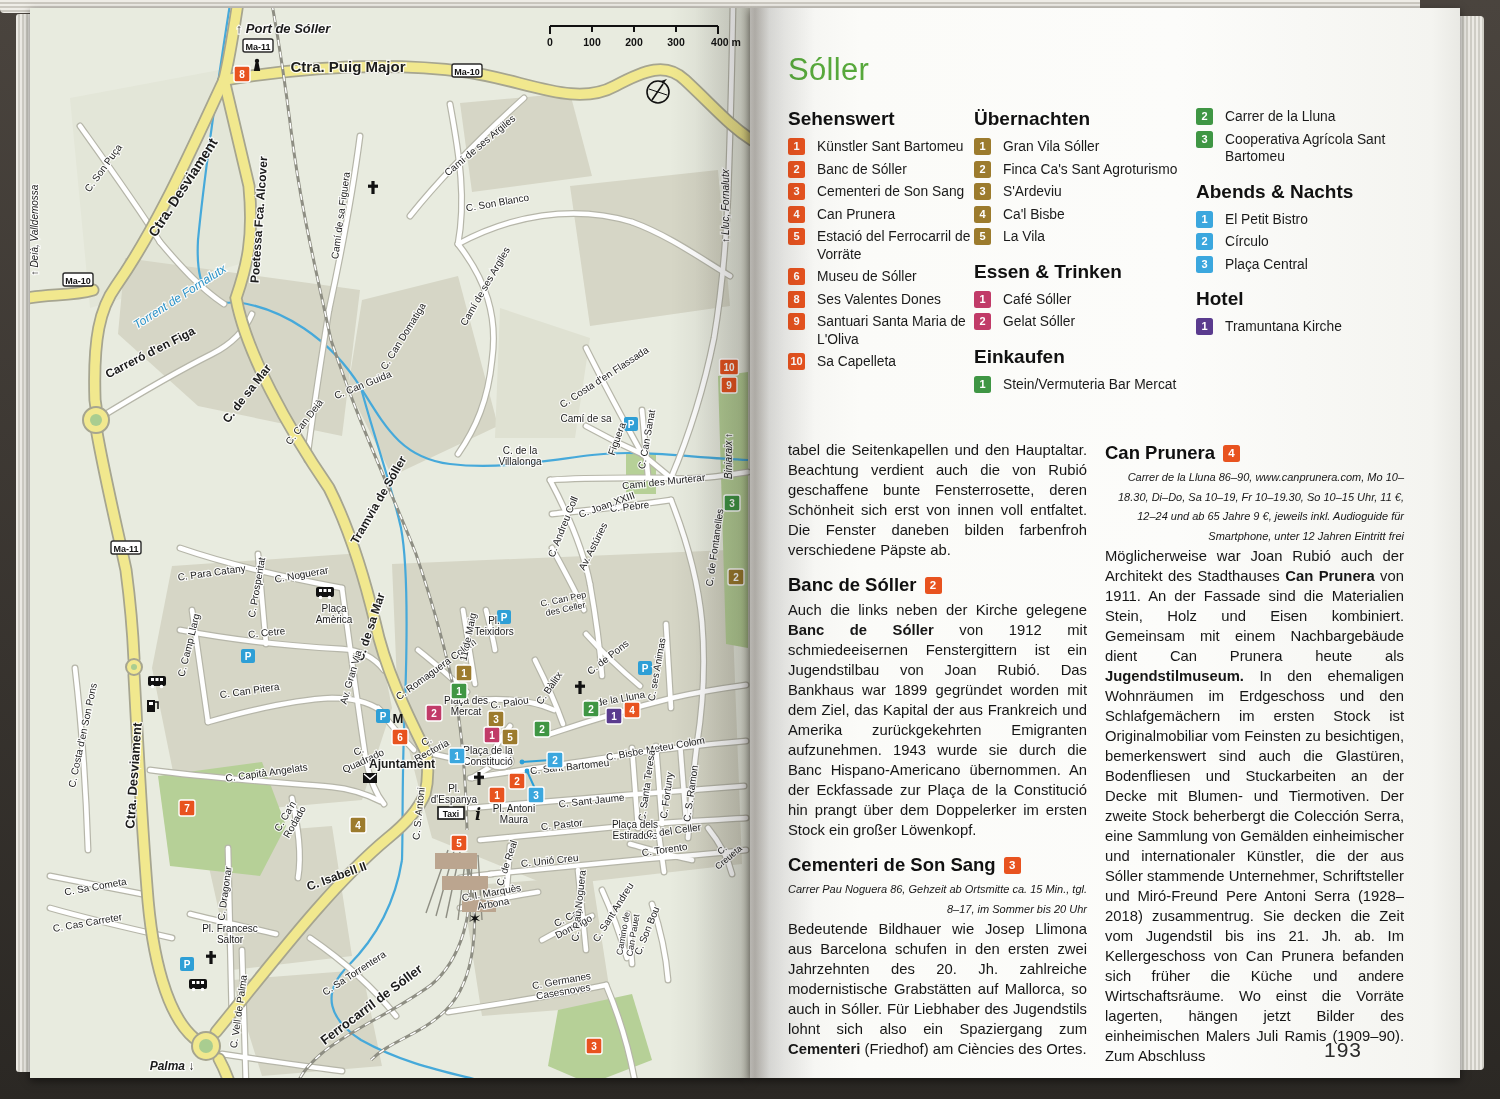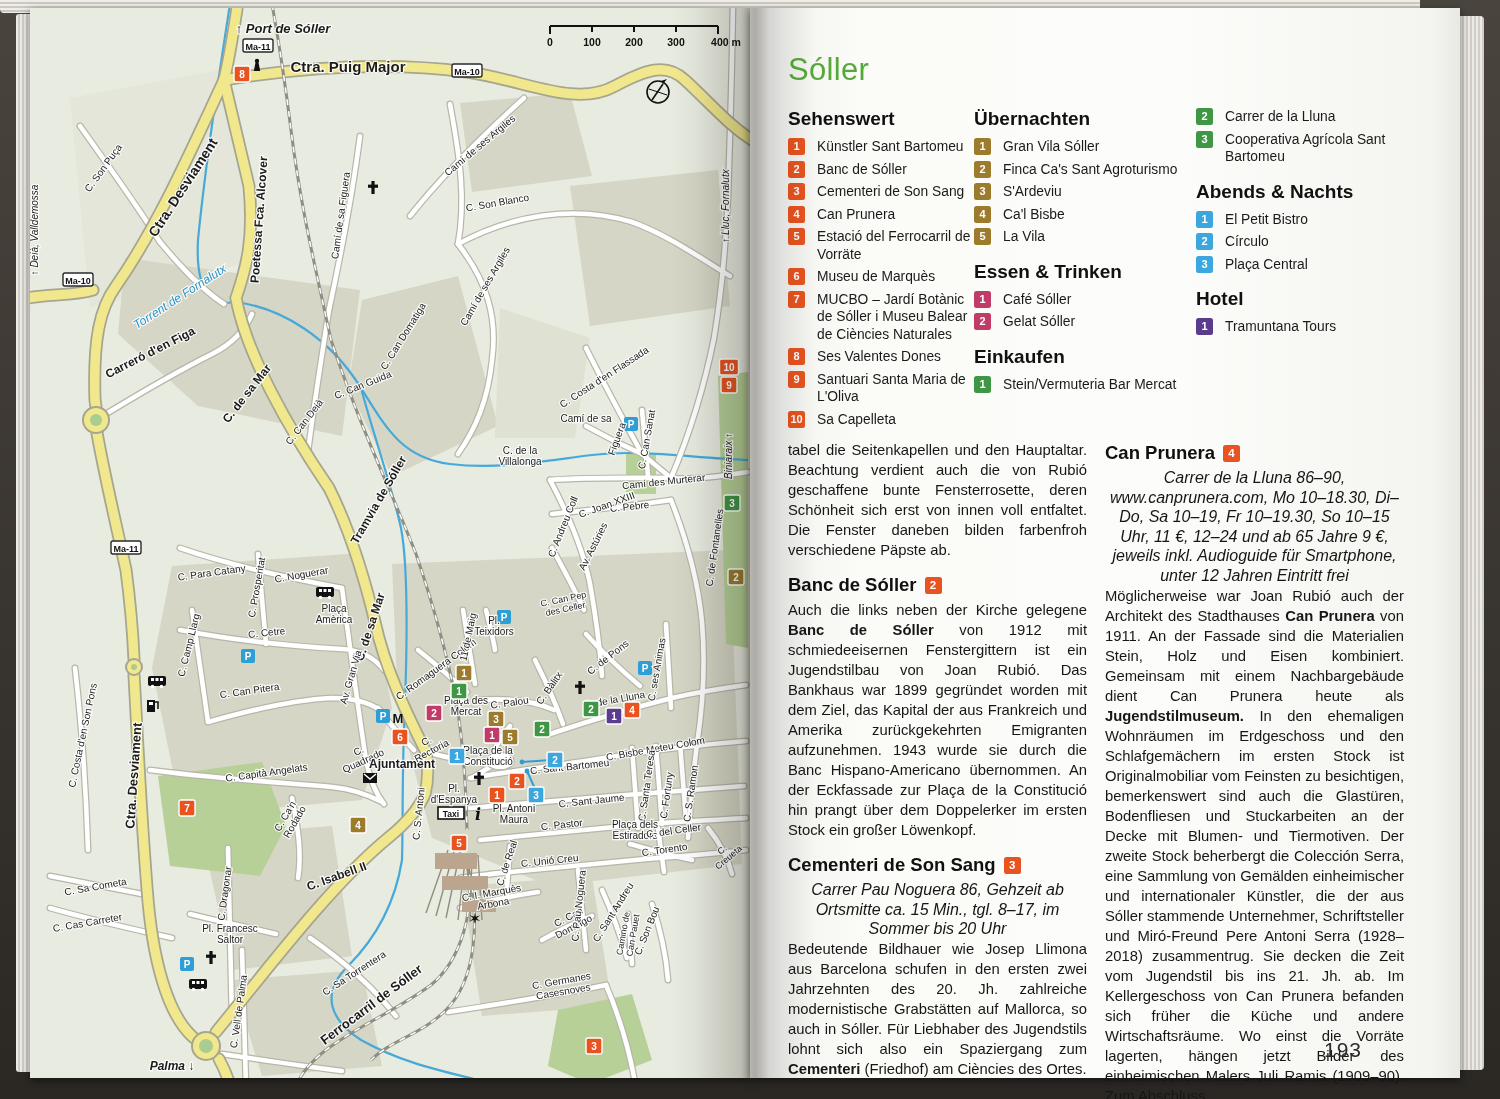--- a/index.html
+++ b/index.html
@@ -17,21 +17,21 @@
   .page-title{position:absolute;left:38px;top:44px;font-size:31px;letter-spacing:.3px;}
   .legend{position:absolute;left:38px;top:100px;width:616px;display:flex;}
   .legend-col{flex:0 0 auto;}
   .legend-section{margin-bottom:15px;}
   .legend-header{font-size:19px;font-weight:bold;color:#111;margin:0 0 8px;}
   .legend-item{position:relative;padding-left:29px;margin-bottom:5px;font-size:13.8px;line-height:17.5px;color:#1a1a1a;}
   .legend-badge{position:absolute;left:0;top:0;width:17px;height:17px;border-radius:2.5px;color:#fff;font-size:11px;font-weight:bold;text-align:center;line-height:17px;}
   .articles{position:absolute;left:38px;top:432px;width:616px;display:flex;gap:18px;}
   .art-col{width:299px;}
   .art-col p{margin:0;font-size:14.8px;line-height:20px;color:#161616;text-align:justify;}
-  .art-col .info{font-style:italic;font-size:16px;line-height:19.6px;text-align:center;}
+  .art-col .info{font-style:italic;font-size:11px;line-height:19.6px;text-align:right;}
   .block-h{font-size:18.5px;font-weight:bold;color:#101010;margin:14px 0 4px;}
   .art-col > .block-h:first-child{margin-top:2px;}
   .h-badge{display:inline-block;width:17px;height:17px;border-radius:2.5px;color:#fff;font-size:11.5px;text-align:center;line-height:17px;margin-left:8px;vertical-align:2px;}
   .bold{font-weight:bold;}
   .page-number{position:absolute;left:22px;top:1030px;width:590px;text-align:right;font-size:21px;color:#2b2b2b;letter-spacing:1px;}
 </style>
 </head>
 <body>
 
 <div class="stage">
@@ -582,22 +582,22 @@
     <div class="page-title" style="color: rgb(87, 168, 59);">Sóller</div>
     <div class="legend" id="legend">
         <div class="legend-col" style="width: 186px;">
           <div class="legend-section">
             <div class="legend-header">Sehenswert</div>
             <div class="legend-item"><span class="legend-badge" style="background: rgb(232, 83, 31);">1</span><span>Künstler Sant Bartomeu</span></div>
             <div class="legend-item"><span class="legend-badge" style="background: rgb(232, 83, 31);">2</span><span>Banc de Sóller</span></div>
             <div class="legend-item"><span class="legend-badge" style="background: rgb(232, 83, 31);">3</span><span>Cementeri de Son Sang</span></div>
             <div class="legend-item"><span class="legend-badge" style="background: rgb(232, 83, 31);">4</span><span>Can Prunera</span></div>
             <div class="legend-item"><span class="legend-badge" style="background: rgb(232, 83, 31);">5</span><span>Estació del Ferrocarril de Vorräte</span></div>
-            <div class="legend-item"><span class="legend-badge" style="background: rgb(232, 83, 31);">6</span><span>Museu de Marquès</span></div>
-            <div class="legend-item"><span class="legend-badge" style="background: rgb(232, 83, 31);">7</span><span>MUCBO – Jardí Botànic de Sóller i Museu Balear de Ciències Naturales</span></div>
+            <div class="legend-item"><span class="legend-badge" style="background: rgb(232, 83, 31);">6</span><span>Museu de Sóller</span></div>
+            <div class="legend-item"><span class="legend-badge" style="background: rgb(232, 83, 31);">7</span></div>
             <div class="legend-item"><span class="legend-badge" style="background: rgb(232, 83, 31);">8</span><span>Ses Valentes Dones</span></div>
             <div class="legend-item"><span class="legend-badge" style="background: rgb(232, 83, 31);">9</span><span>Santuari Santa Maria de L'Oliva</span></div>
             <div class="legend-item"><span class="legend-badge" style="background: rgb(232, 83, 31);">10</span><span>Sa Capelleta</span></div>
           </div>
         </div>
         <div class="legend-col" style="width: 222px;">
           <div class="legend-section">
             <div class="legend-header">Übernachten</div>
             <div class="legend-item"><span class="legend-badge" style="background: rgb(156, 123, 45);">1</span><span>Gran Vila Sóller</span></div>
             <div class="legend-item"><span class="legend-badge" style="background: rgb(156, 123, 45);">2</span><span>Finca Ca's Sant Agroturismo</span></div>
@@ -621,21 +621,21 @@
             <div class="legend-item"><span class="legend-badge" style="background: rgb(63, 150, 68);">3</span><span>Cooperativa Agrícola Sant Bartomeu</span></div>
           </div>
           <div class="legend-section">
             <div class="legend-header">Abends &amp; Nachts</div>
             <div class="legend-item"><span class="legend-badge" style="background: rgb(59, 167, 222);">1</span><span>El Petit Bistro</span></div>
             <div class="legend-item"><span class="legend-badge" style="background: rgb(59, 167, 222);">2</span><span>Círculo</span></div>
             <div class="legend-item"><span class="legend-badge" style="background: rgb(59, 167, 222);">3</span><span>Plaça Central</span></div>
           </div>
           <div class="legend-section">
             <div class="legend-header">Hotel</div>
-            <div class="legend-item"><span class="legend-badge" style="background: rgb(90, 59, 142);">1</span><span>Tramuntana Tours</span></div>
+            <div class="legend-item"><span class="legend-badge" style="background: rgb(90, 59, 142);">1</span><span>Tramuntana Kirche</span></div>
           </div>
         </div>
       </div>
     <div class="articles" id="articles">
       <div class="art-col" id="art-left">
           <p><span>tabel die Seitenkapellen und den Hauptaltar. Beachtung verdient auch die von Rubió geschaffene bunte Fensterrosette, deren Schönheit sich erst von innen voll entfaltet. Die Fenster daneben bilden farbenfroh verschiedene Päpste ab.</span></p>
           <div class="block-h"><span>Banc de Sóller</span><span class="h-badge" style="background: rgb(232, 83, 31);">2</span></div>
           <p><span>Auch die links neben der Kirche gelegene </span><span class="bold">Banc de Sóller</span><span> von 1912 mit schmiedeeisernen Fenstergittern ist ein Jugendstilbau von Joan Rubió. Das Bankhaus war 1899 gegründet worden mit dem Ziel, das Kapital der aus Frankreich und Amerika zurückgekehrten Emigranten aufzunehmen. 1943 wurde sie durch die Banc Hispano-Americano übernommen. An der Eckfassade zur Plaça de la Constitució hin prangt über dem Doppelerker im ersten Stock ein großer Löwenkopf.</span></p>
           <div class="block-h"><span>Cementeri de Son Sang</span><span class="h-badge" style="background: rgb(232, 83, 31);">3</span></div>
           <p class="info"><span>Carrer Pau Noguera 86, Gehzeit ab Ortsmitte ca. 15 Min., tgl. 8–17, im Sommer bis 20 Uhr</span></p>

